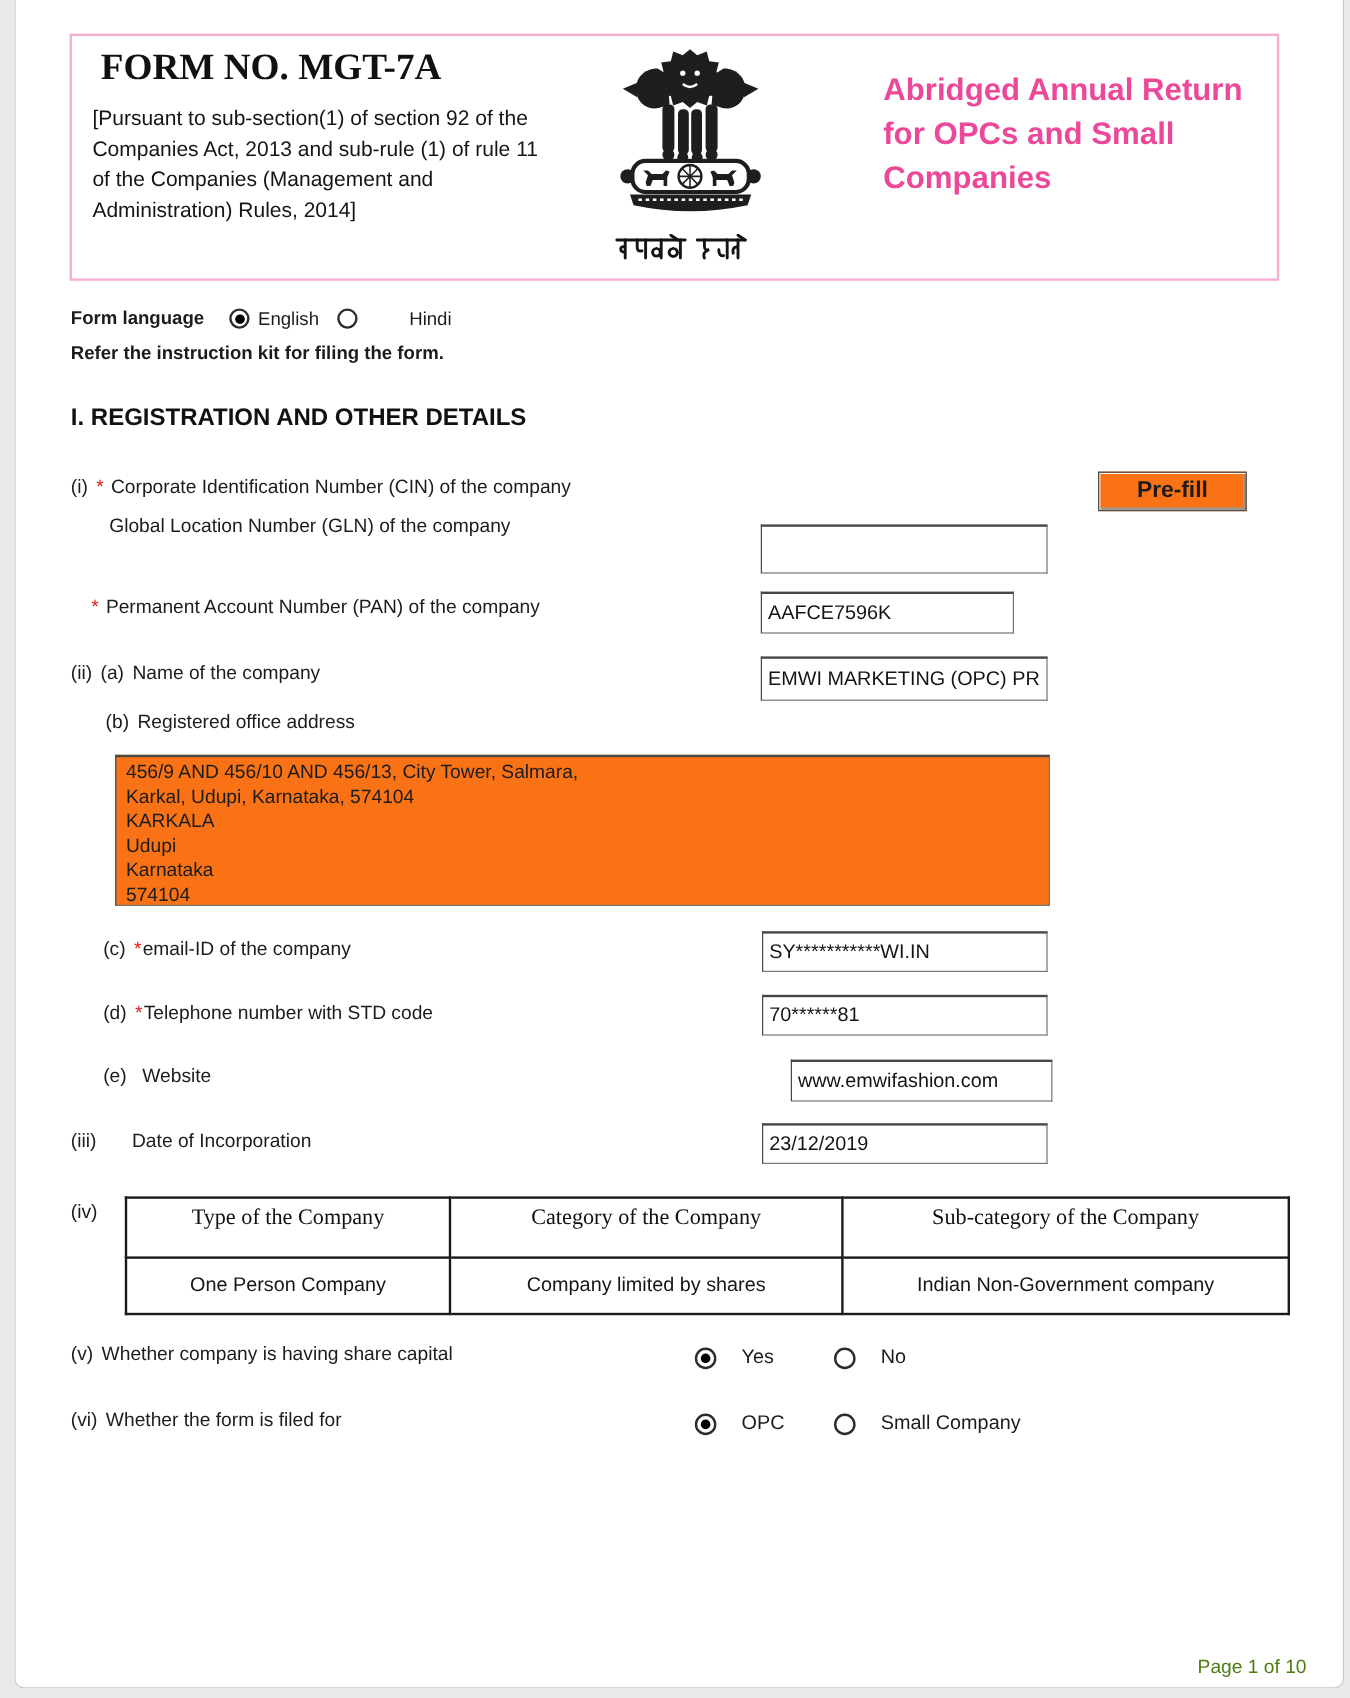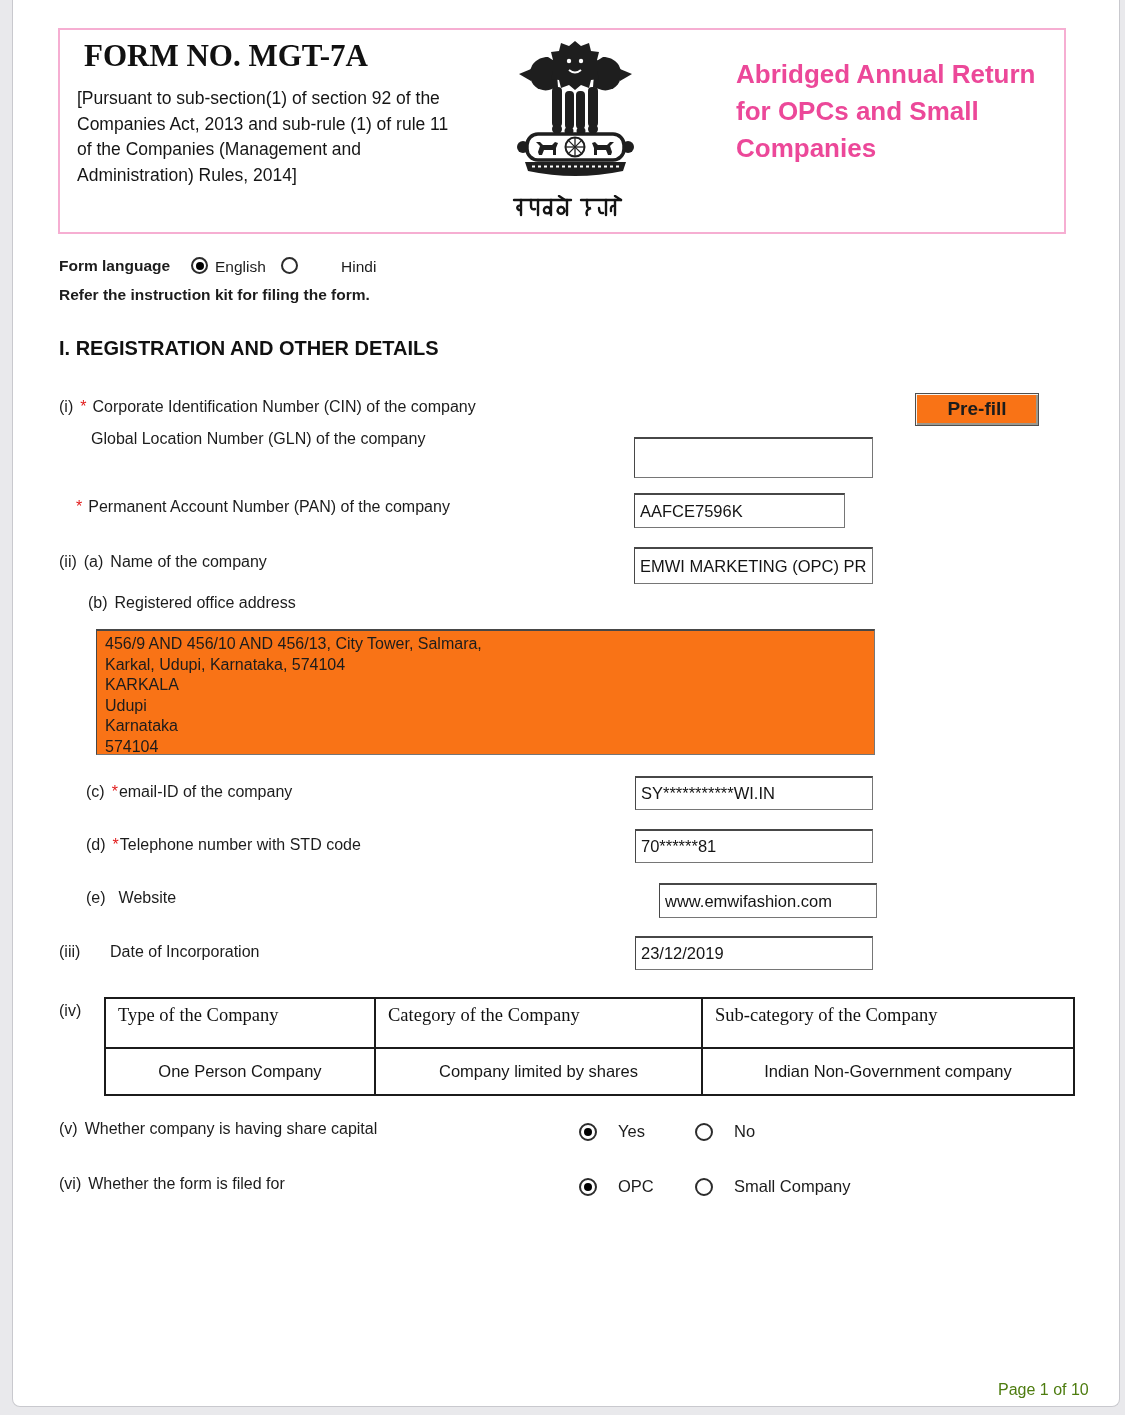--- a/index.html
+++ b/index.html
@@ -42,21 +42,21 @@
   
   .radio { position:absolute; width:18px; height:18px; border:2px solid #2c2c2c; border-radius:50%; background:#fff; cursor:pointer; }
   .radio.checked::after { content:""; display:block; width:8px; height:8px; margin:3px auto; background:#000; border-radius:50%; }
   .radio.sm { width:17px; height:17px; }
   .opt { position:absolute; font-size:16.5px; white-space:nowrap; }
   .opt.sm { font-size:15.5px; }
 
   
   .ctable { position:absolute; left:91px; top:997px; border-collapse:collapse; table-layout:fixed; background:#fff; }
   .ctable th, .ctable td { border:2px solid #1b1b1b; }
-  .ctable th { font-family:"Liberation Serif",serif; font-weight:normal; font-size:18.5px; text-align:left; vertical-align:top; padding:6px 12px; height:50px; color:#111; }
+  .ctable th { font-family:"Liberation Serif",serif; font-weight:normal; font-size:18.5px; text-align:center; vertical-align:top; padding:6px 12px; height:50px; color:#111; }
   .ctable td { font-size:16.5px; text-align:center; height:47px; color:#161616; }
   .c1 { width:270px; } .c2 { width:327px; } .c3 { width:372px; }
 
   .footer { position:absolute; left:985px; top:1381px; font-size:16px; color:#4d7c0f; }
 
   .emblem-svg { display:block; margin:0 auto; }
   .motto-svg { display:block; margin:2px auto 0; }
 </style>
 </head>
 <body>

